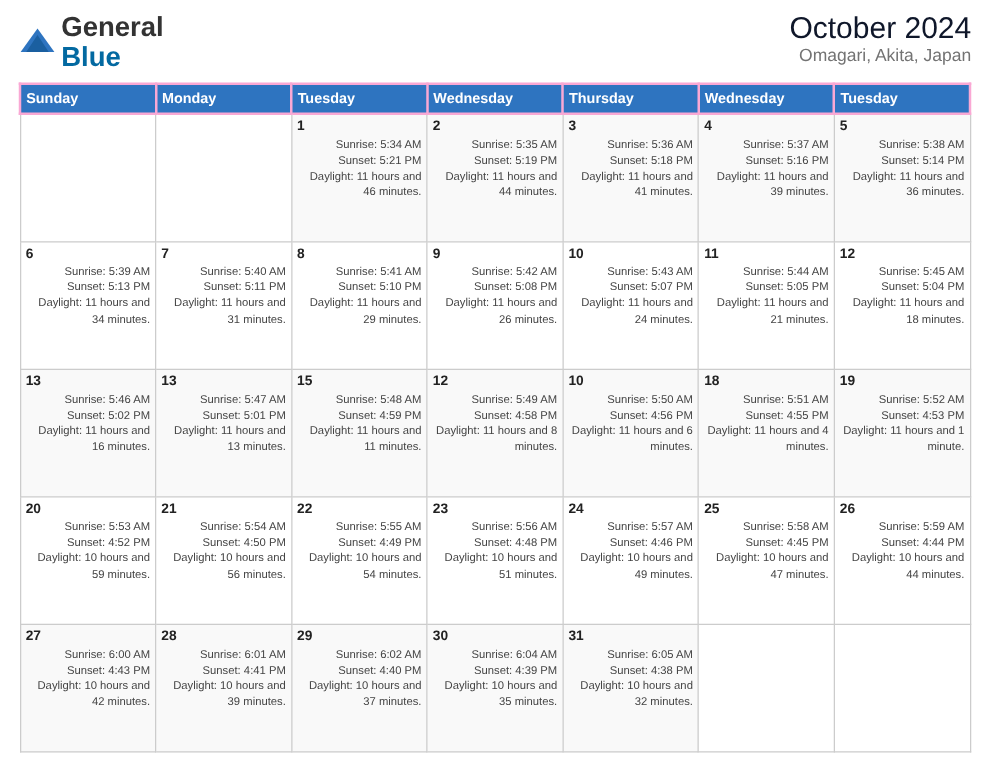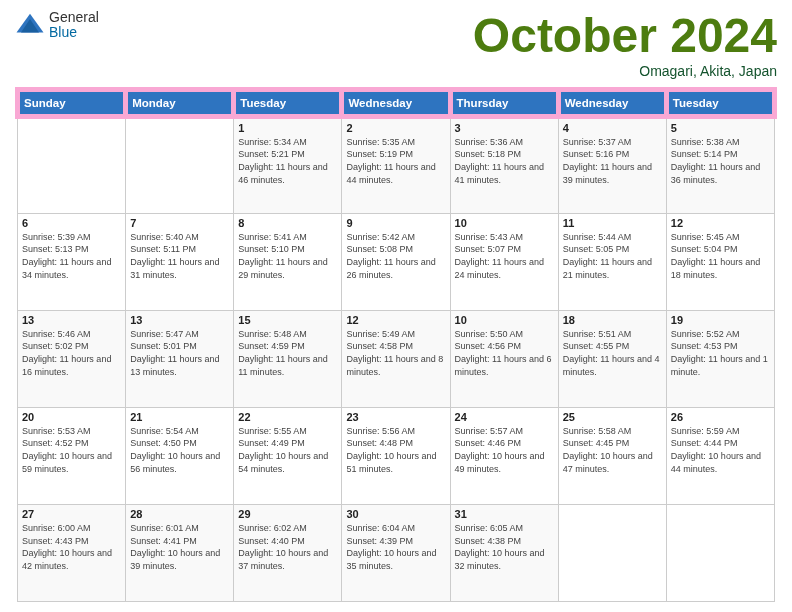--- a/index.html
+++ b/index.html
@@ -22,58 +22,58 @@
       justify-content: space-between;
       align-items: flex-start;
       margin-bottom: 8px;
     }
     .logo {
       display: flex;
       align-items: center;
       gap: 4px;
     }
     .logo-text {
-      font-size: 14px;
-      font-weight: normal;
+      font-size: 22px;
+      font-weight: bold;
       line-height: 1.1;
     }
     .logo-general { color: #333; }
     .logo-blue { color: #0369a1; }
     .logo-icon {
       width: 30px;
       height: 30px;
     }
     .title-block {
       text-align: right;
     }
     .month-title {
-      font-size: 48px;
-      font-weight: bold;
-      color: #4d7c0f;
+      font-size: 24px;
+      font-weight: normal;
+      color: #0f172a;
       line-height: 1.1;
     }
     .subtitle {
       font-size: 14px;
-      color: #14532d;
+      color: #737373;
     }
     .calendar {
       flex: 1;
       border: 1px solid #ccc;
       border-collapse: collapse;
       width: 100%;
       table-layout: fixed;
     }
     .calendar th {
       background: #2e74c0;
       color: #fff;
       font-size: 11.5px;
       font-weight: bold;
       padding: 5px 4px;
       text-align: left;
-      border: 5px solid #f9a8d4;
+      border: 2px solid #f9a8d4;
     }
     .calendar td {
       vertical-align: top;
       border: 1px solid #ccc;
       padding: 3px 4px;
       font-size: 9.5px;
       color: #333;
       height: 80px;
     }
     .calendar tr:nth-child(odd) td {
@@ -86,20 +86,21 @@
       font-size: 11px;
       font-weight: bold;
       color: #222;
       display: block;
       margin-bottom: 2px;
     }
     .day-info {
       font-size: 9px;
       color: #444;
       line-height: 1.4;
+      text-align: right;
     }
     .empty-cell {
       background: #fff !important;
     }
   </style>
 </head>
 <body>
 
 <div class="page">
   <div class="header">

